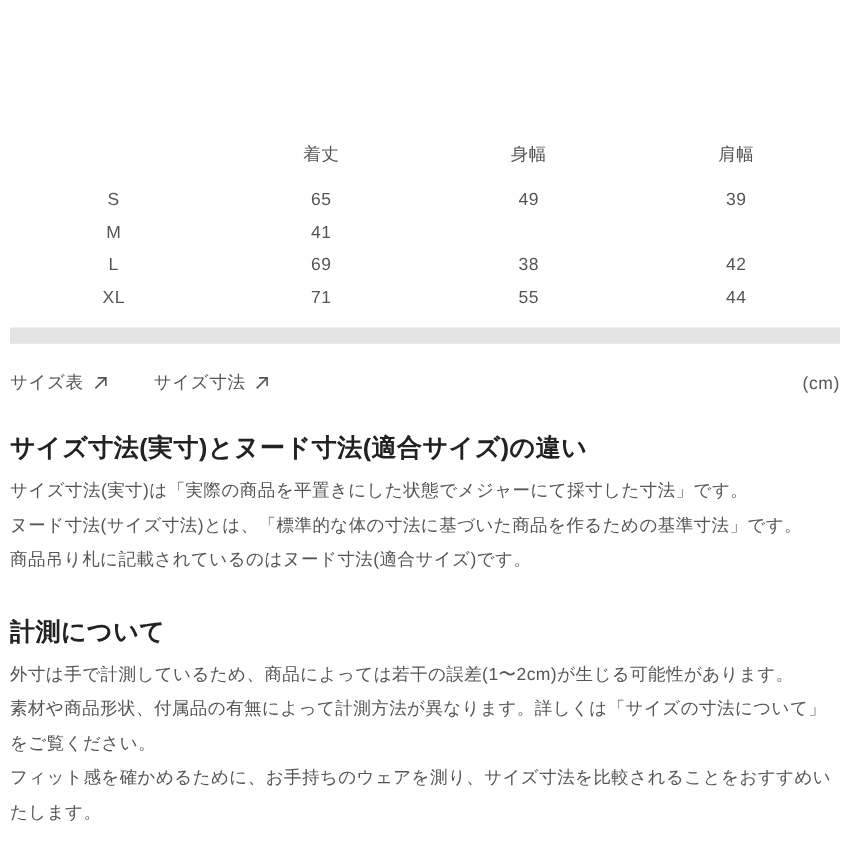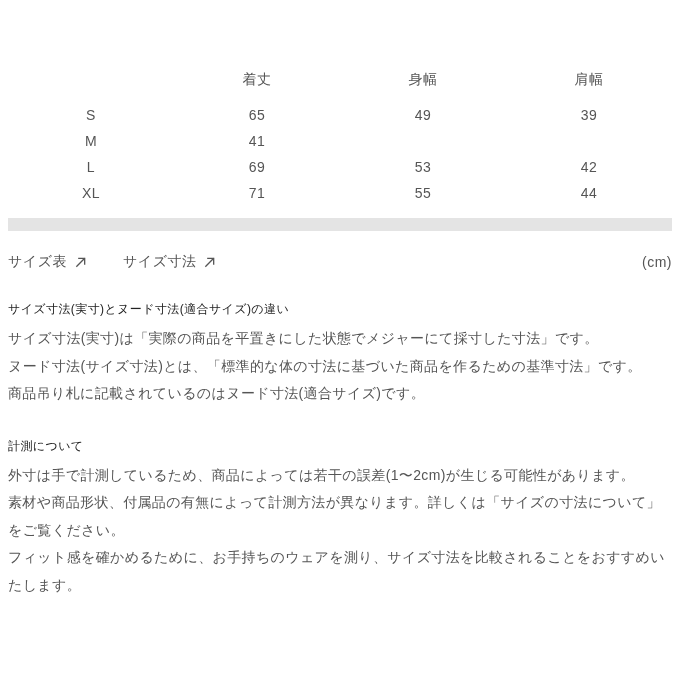--- a/index.html
+++ b/index.html
@@ -12,21 +12,21 @@
   body{
     width:680px;height:680px;
     background:var(--bg);
     font-family:"Liberation Sans","DejaVu Sans",sans-serif;
     color:var(--text);
     overflow:hidden;
   }
   .page{padding:64px 8px 0 8px;}
 
   
-  .size-table{width:664px;}
+  .size-table{width:664px;margin-top:44px;}
   .t-row{
     display:grid;
     grid-template-columns:repeat(4,1fr);
     text-align:center;
     height:26px;line-height:26px;
     font-size:14px;
     letter-spacing:0.5px;
   }
   .t-head{height:30px;line-height:30px;margin-bottom:8px;}
   .t-cell{white-space:nowrap;}
@@ -51,22 +51,22 @@
     letter-spacing:0.5px;
   }
   .ext-link + .ext-link{margin-left:36px;}
   .ext-link svg{display:block;}
   .unit{margin-left:auto;letter-spacing:0.5px;}
 
   
   .text-section{margin-top:30px;}
   .text-section h2{
     margin:0 0 7px 0;
-    font-size:12px;
-    font-weight:normal;
+    font-size:20px;
+    font-weight:bold;
     color:var(--heading);
     letter-spacing:0.4px;
   }
   .text-section p{
     margin:0;
     font-size:14px;
     line-height:27.5px;
     letter-spacing:0.35px;
     max-width:666px;
   }
@@ -89,21 +89,21 @@
       <div class="t-cell">49</div>
       <div class="t-cell">39</div>
     </div>
     <div class="t-row">
       <div class="t-cell">M</div>
       <div class="t-cell">41</div>
     </div>
     <div class="t-row">
       <div class="t-cell">L</div>
       <div class="t-cell">69</div>
-      <div class="t-cell">53</div>
+      <div class="t-cell">38</div>
       <div class="t-cell">42</div>
     </div>
     <div class="t-row">
       <div class="t-cell">XL</div>
       <div class="t-cell">71</div>
       <div class="t-cell">55</div>
       <div class="t-cell">44</div>
     </div>
   </div>
 

